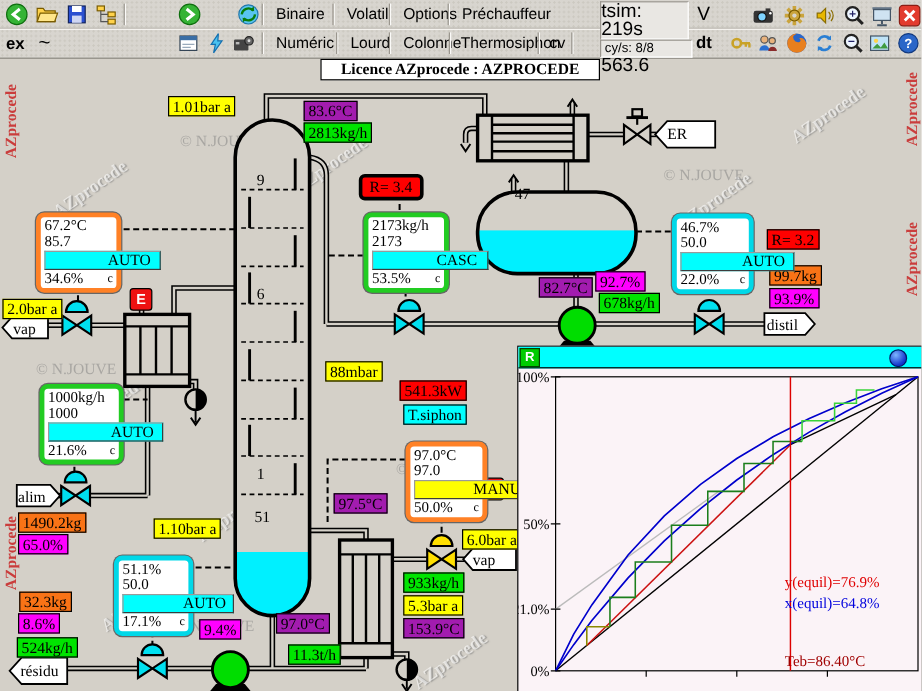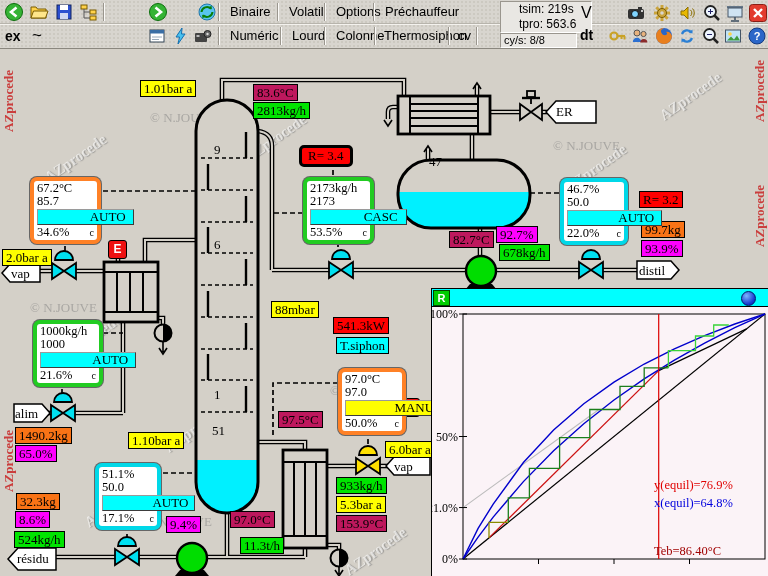--- a/index.html
+++ b/index.html
@@ -8,27 +8,27 @@
   
   #toolbar{position:absolute;left:0;top:0;width:768px;height:48px;background:#d8d5cf;
     background-image:radial-gradient(#ccc9c1 1px,transparent 1px);background-size:4px 4px;
     border-bottom:1px solid #8a877f;font-family:"Liberation Sans",sans-serif;}
   #toolbar .rowline{position:absolute;left:0;top:23px;width:768px;height:0;border-top:1px solid #b7b4ac;border-bottom:1px solid #f4f2ee;}
   .tbtn{position:absolute;width:22px;height:22px;display:flex;align-items:center;justify-content:center;cursor:default;}
   .menu{position:absolute;font-size:13px;color:#000;padding:2px 4px;white-space:nowrap;}
   .vsep{position:absolute;width:0;height:18px;border-left:1px solid #9a968e;border-right:1px solid #fbfaf8;}
   .ttext{position:absolute;font-size:14px;color:#000;}
   #stats1{position:absolute;left:500px;top:1px;width:72px;height:30px;background:#e9e7e3;
-     border:1px solid #9a968e;border-right-color:#fff;border-bottom-color:#fff;font-size:12px;line-height:15px;padding-left:18px;}
+     border:1px solid #9a968e;border-right-color:#fff;border-bottom-color:#fff;font-size:16px;line-height:15px;padding-left:0;}
   #stats2{position:absolute;left:500px;top:33px;width:72px;height:13px;background:#e9e7e3;
      border:1px solid #9a968e;border-right-color:#fff;border-bottom-color:#fff;font-size:11px;line-height:13px;padding-left:3px;}
   .ico{display:block;}
   
   .lbl{position:absolute;font-size:13px;line-height:15px;border:1px solid #000;padding:0 3px;white-space:nowrap;z-index:5;}
-  .yellow{background:#ffff00;}  .orange{background:#be185d;text-align:center;}  .green{background:#00e400;}
+  .yellow{background:#ffff00;}  .orange{background:#a21caf;text-align:center;}  .green{background:#00e400;}
   .magenta{background:#ff00ff;} .violet{background:#f97316;}  .redbg{background:#ff0000;}
   .cyanbg{background:#00ffff;}
   .rbox{position:absolute;background:#ff0000;border:3px solid #000;border-radius:5px;
         font-size:13px;line-height:16px;padding:0 6px;z-index:5;}
   .flagtxt{position:absolute;font-size:13px;line-height:15px;text-align:left;z-index:6;}
   .plain{position:absolute;font-size:13px;line-height:14px;z-index:6;}
   .ebox{position:absolute;width:17px;height:17px;background:#ee1111;border:1px solid #000;border-radius:3px;
         color:#fff;font:bold 12px "Liberation Sans",sans-serif;text-align:center;line-height:17px;z-index:6;}
   
   .ctrl{position:absolute;background:#fff;border:4px solid;border-radius:7px;padding:1px 3px;z-index:6;
@@ -508,20 +508,21 @@
       <g fill="#d4d0c8">
         <line x1="531" y1="104" x2="531" y2="98"></line>
           <line x1="522" y1="98" x2="540" y2="98" stroke-width="2.4"></line>
           <rect x="527" y="91" width="8" height="6" fill="#d4d0c8"></rect>
         <polygon points="520,104 531,112 520,120"></polygon>
           <polygon points="542,104 531,112 542,120"></polygon>
         </g>
     </g>
   </svg>
 
+  <div id="licence">Licence AZprocede : AZPROCEDE</div>
 
   <div class="flagtxt" style="left:11px;top:266px;width:28px">vap</div>
   <div class="flagtxt" style="left:15px;top:406px;width:28px">alim</div>
   <div class="flagtxt" style="left:17px;top:551px;width:38px">résidu</div>
   <div class="flagtxt" style="left:394px;top:459px;width:34px">vap</div>
   <div class="flagtxt" style="left:556px;top:104px;width:38px">ER</div>
   <div class="flagtxt" style="left:639px;top:263px;width:34px">distil</div>
 
   <div class="plain" style="left:214px;top:143px">9</div>
   <div class="plain" style="left:214px;top:238px">6</div>

